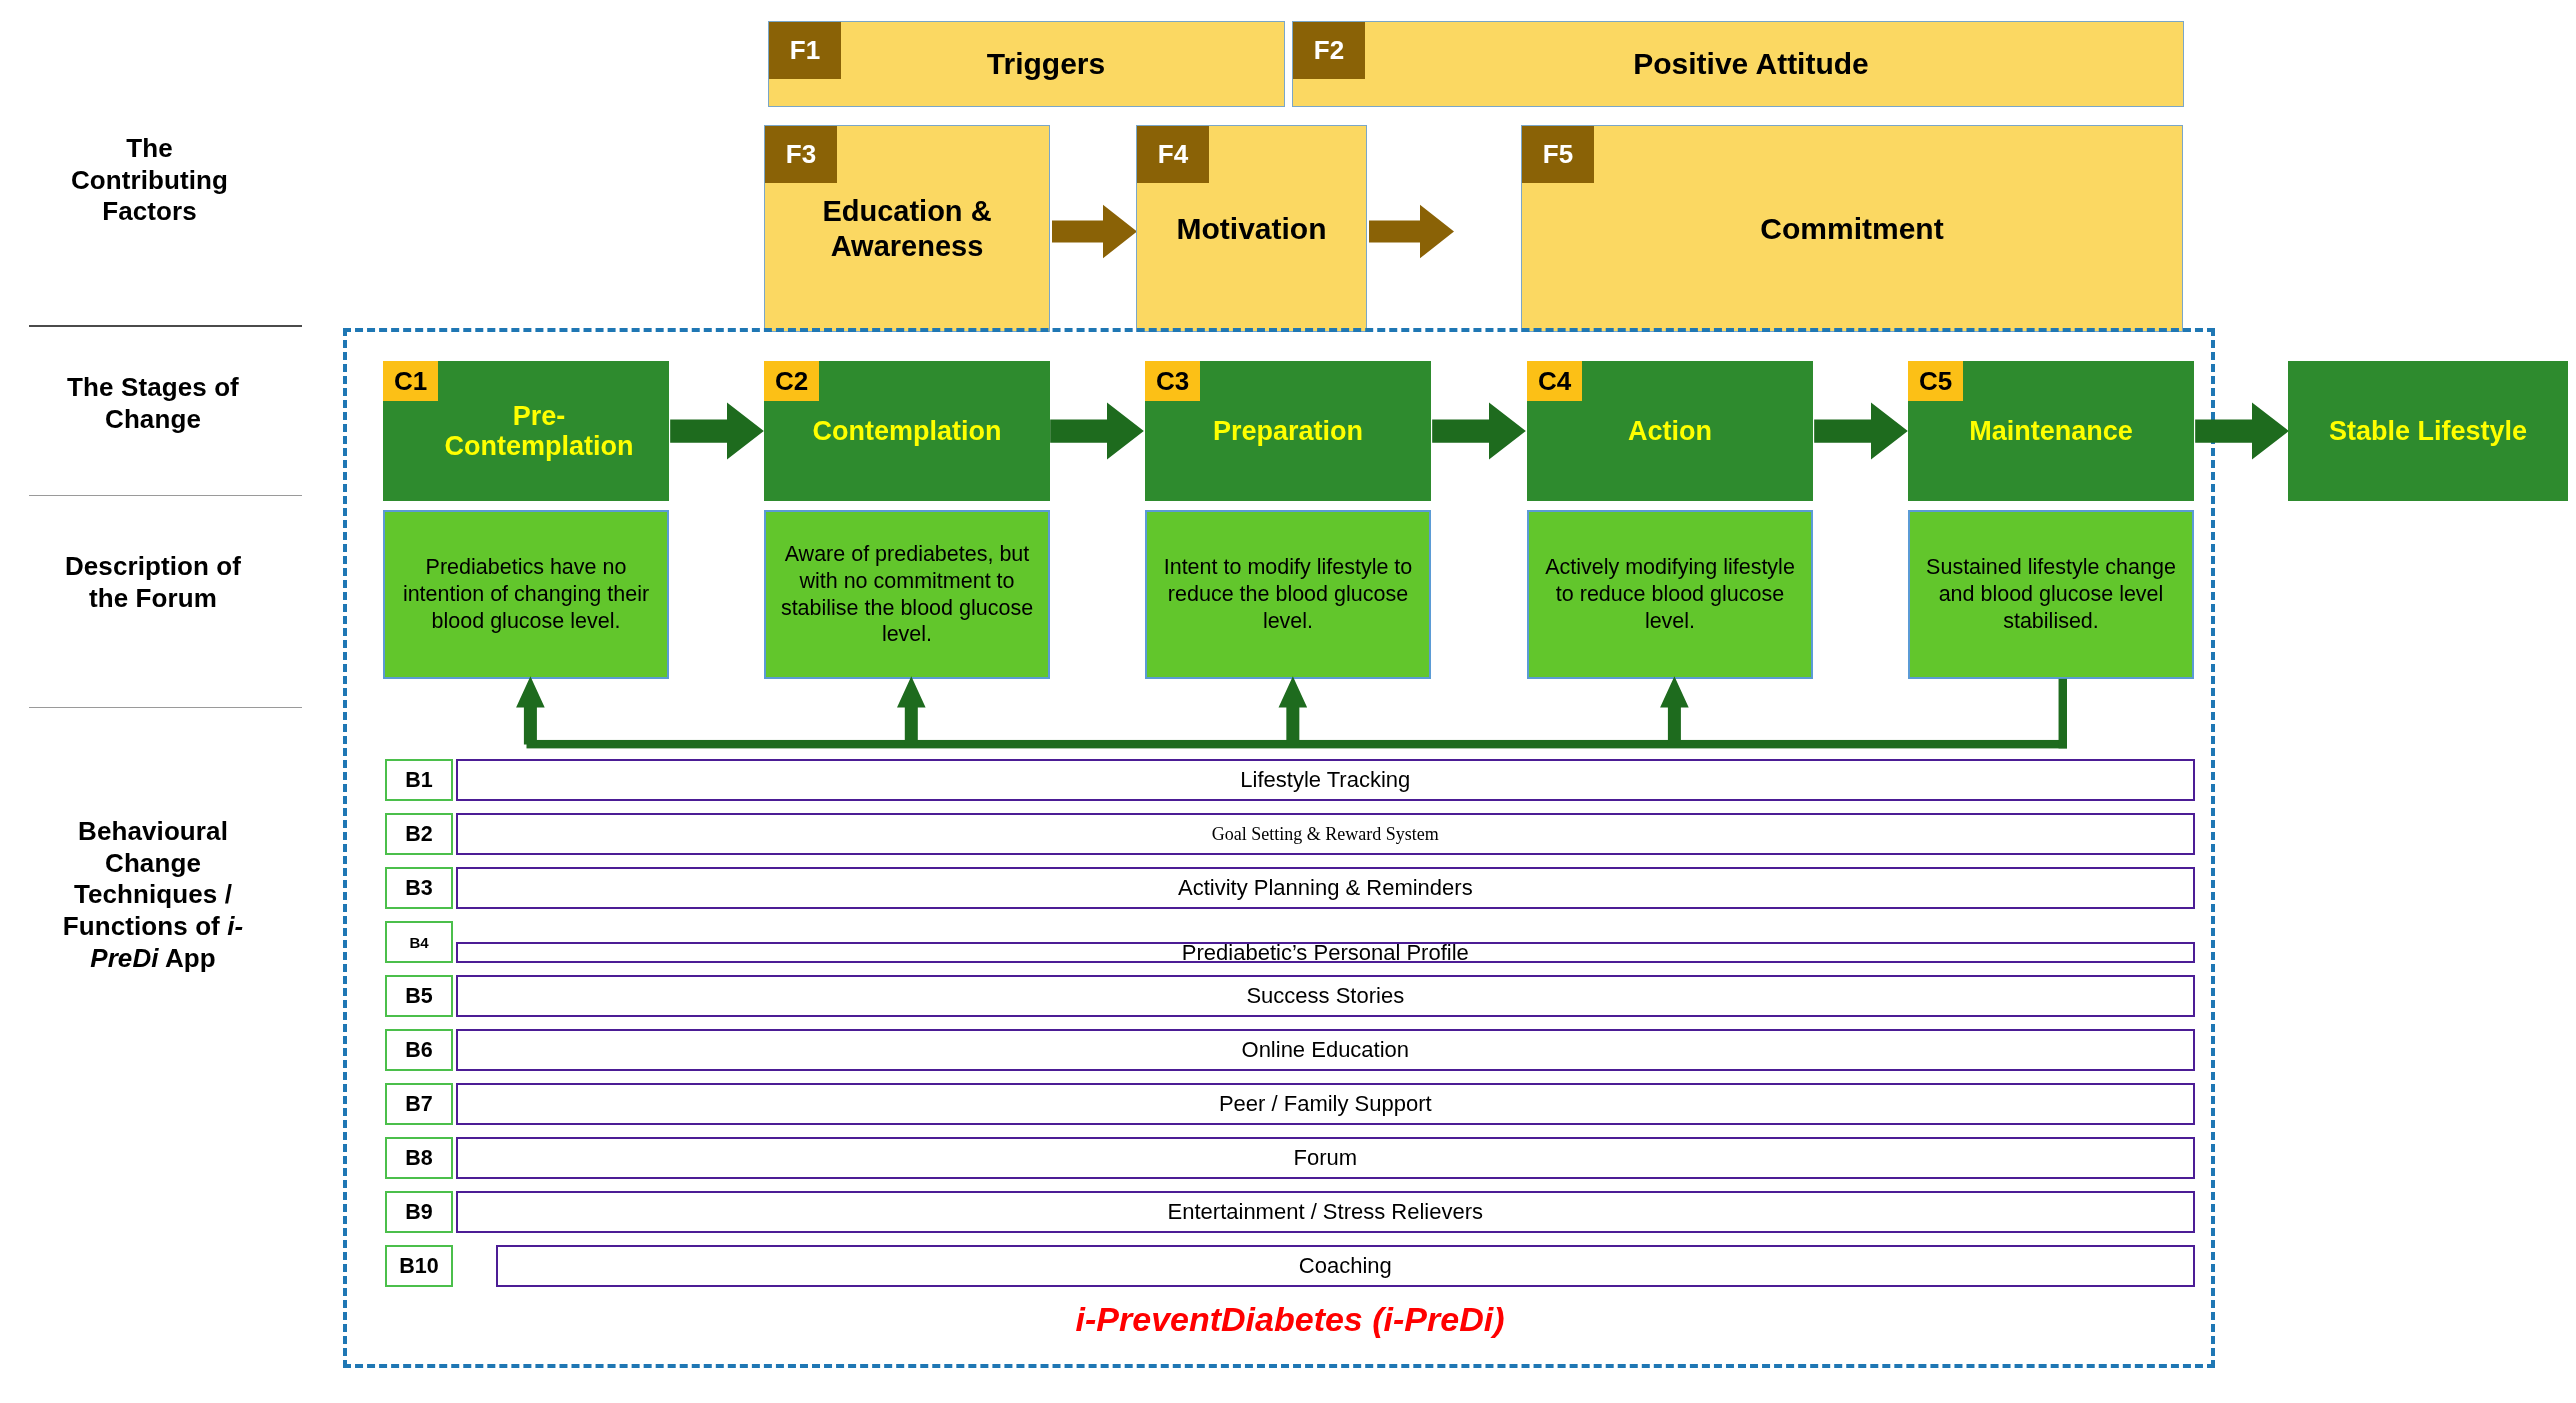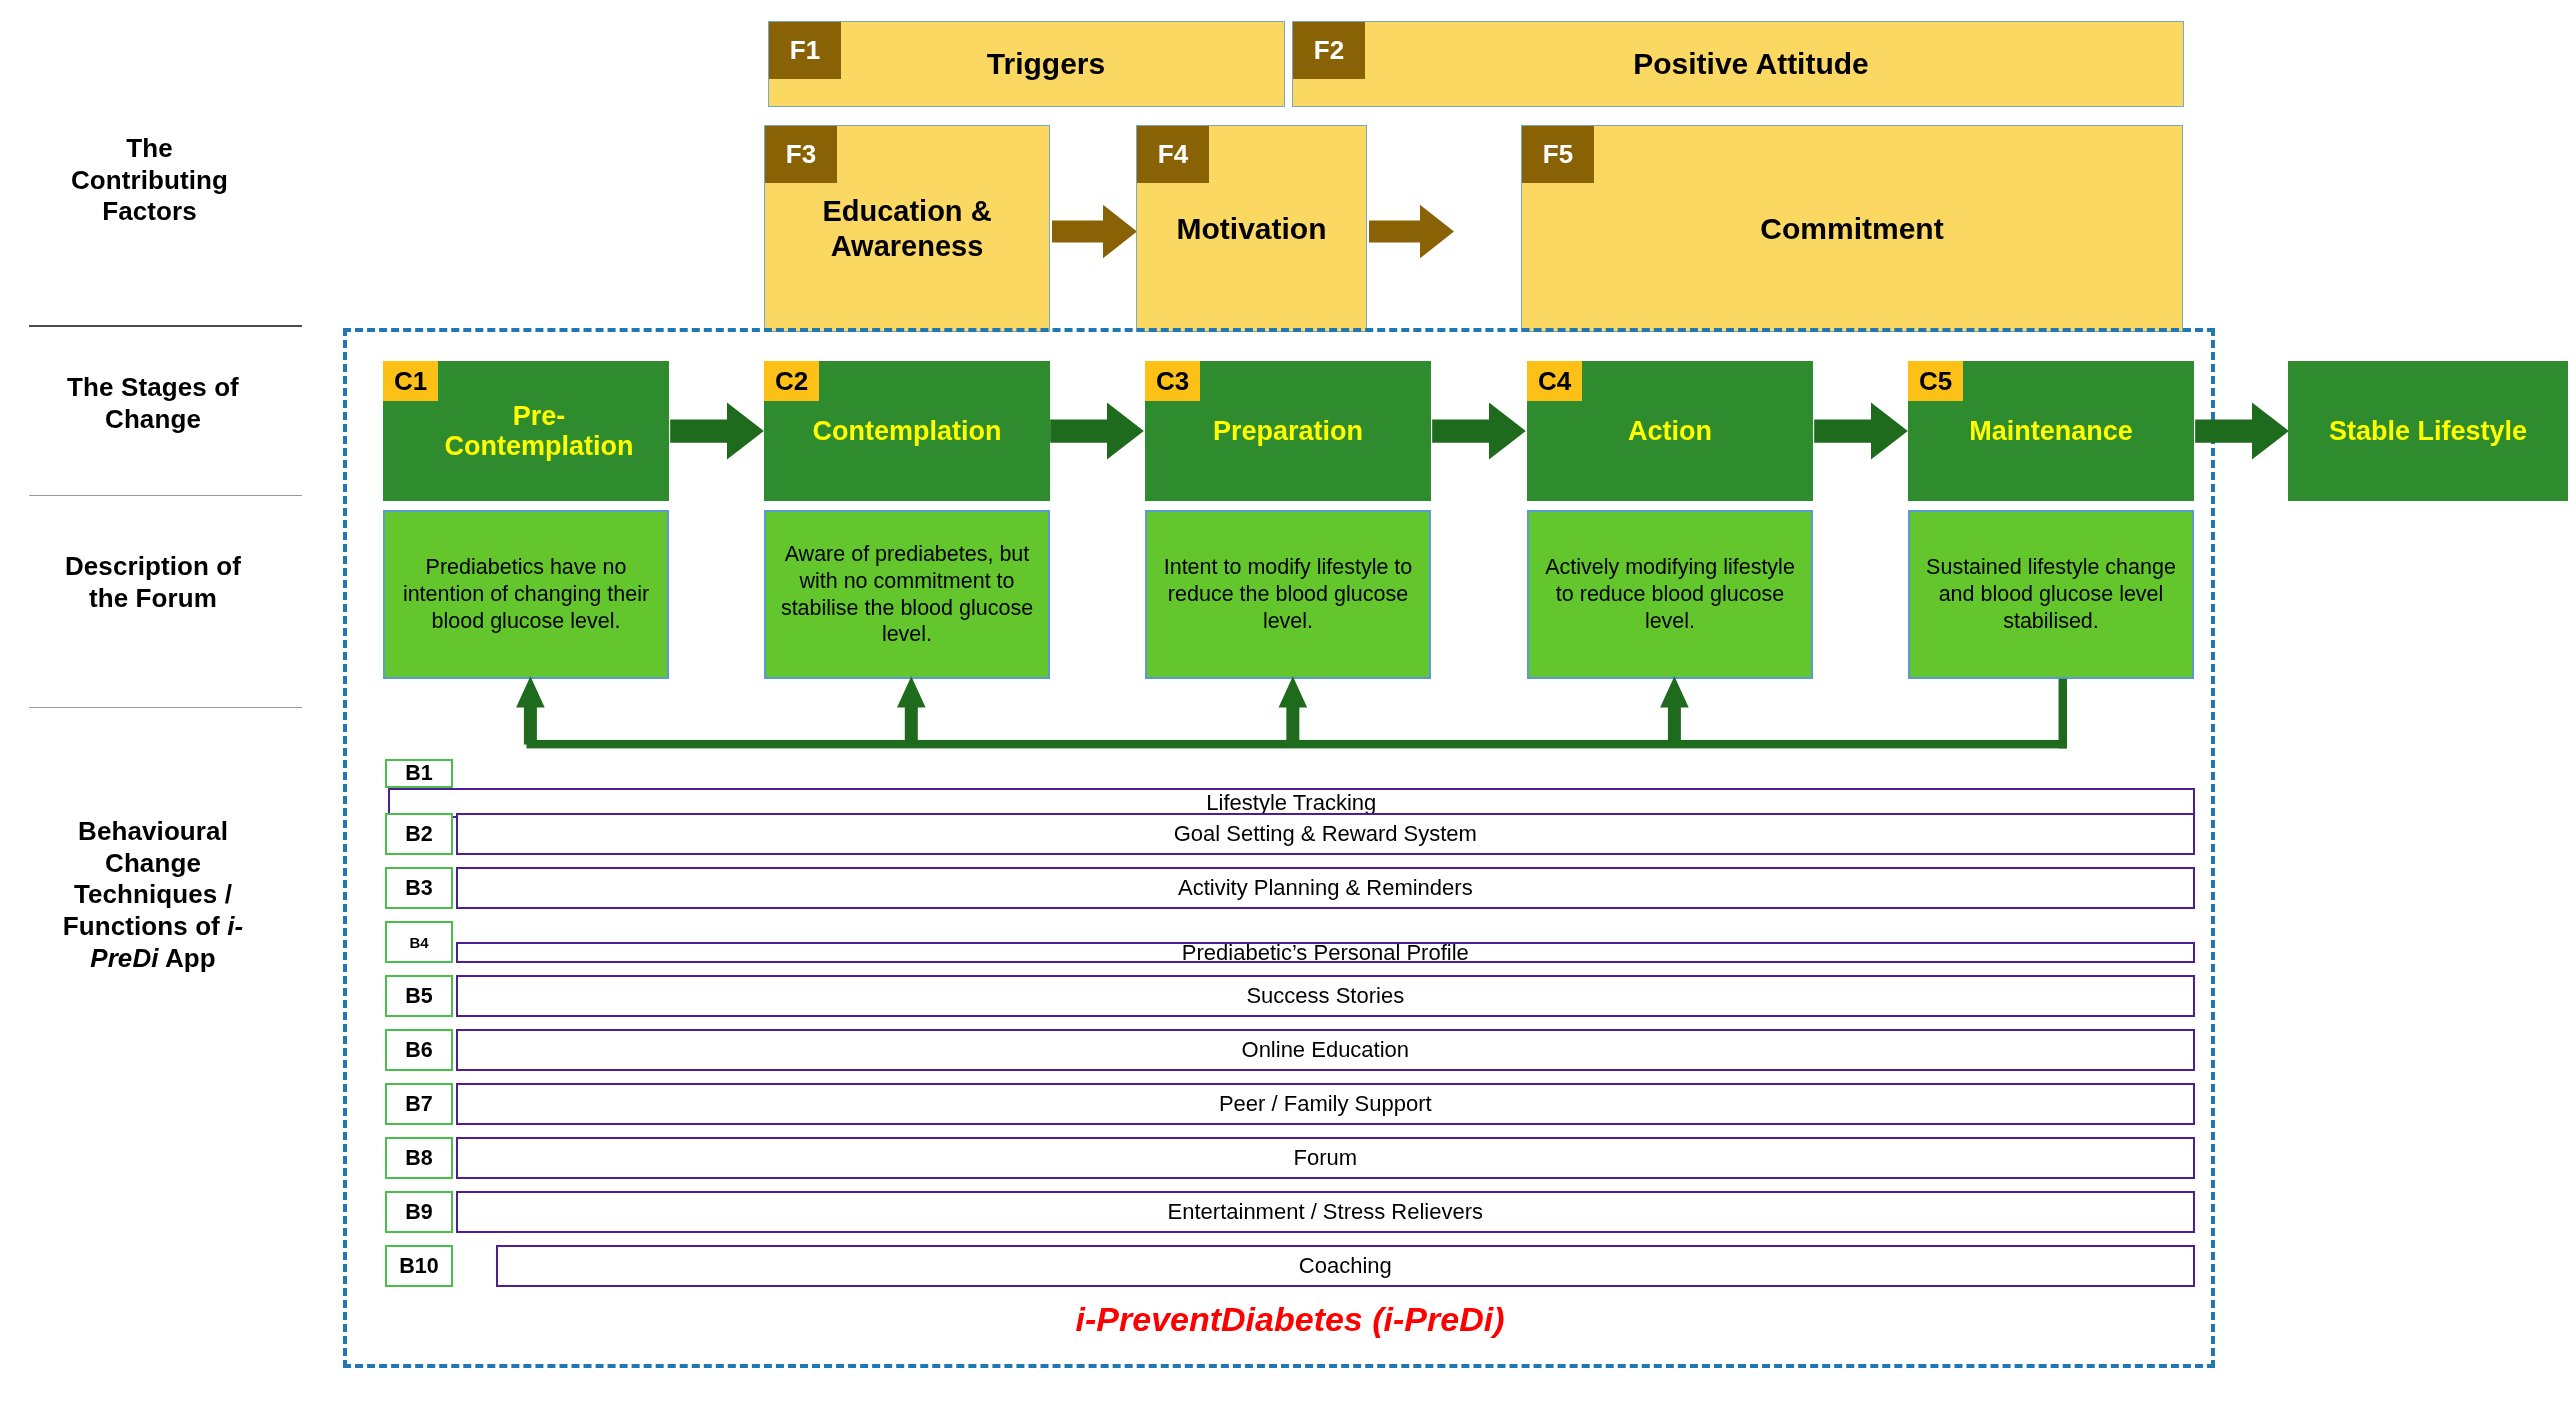--- a/index.html
+++ b/index.html
@@ -236,32 +236,32 @@
   <rect x="30" y="98" width="2370" height="13" fill="#1e6b1e"></rect>
   <rect x="2387" y="4" width="13" height="107" fill="#1e6b1e"></rect>
   <g fill="#1e6b1e">
     <polygon points="36,0 58,48 46,48 46,105 26,105 26,48 14,48"></polygon>
     <polygon points="622,0 644,48 632,48 632,105 612,105 612,48 600,48"></polygon>
     <polygon points="1209,0 1231,48 1219,48 1219,105 1199,105 1199,48 1187,48"></polygon>
     <polygon points="1796,0 1818,48 1806,48 1806,105 1786,105 1786,48 1774,48"></polygon>
   </g>
 </svg>
 
-<div class="brow" style="left:385px;top:759px;width:1810px;height:42px;flex-direction:column;">
+<div class="brow" style="left:385px;top:759px;width:1810px;height:42px;">
   <div class="btag" style="width:68px;font-size:21.5px;">
     <span>B1</span>
   </div>
   <div class="bbody" style="font-size:22px;">Lifestyle Tracking</div>
 </div>
 
 <div class="brow" style="left:385px;top:813px;width:1810px;height:42px;">
   <div class="btag" style="width:68px;font-size:21.5px;">
     <span>B2</span>
   </div>
-  <div class="bbody" style="font-size:22px;">Goal Setting &amp; Reward System</div>
+  <div class="bbody" style="font-size:18px;font-family:Liberation Serif, serif;">Goal Setting &amp; Reward System</div>
 </div>
 
 <div class="brow" style="left:385px;top:867px;width:1810px;height:42px;">
   <div class="btag" style="width:68px;font-size:21.5px;">
     <span>B3</span>
   </div>
   <div class="bbody" style="font-size:22px;">Activity Planning &amp; Reminders</div>
 </div>
 
 <div class="brow" style="left:385px;top:921px;width:1810px;height:42px;">

